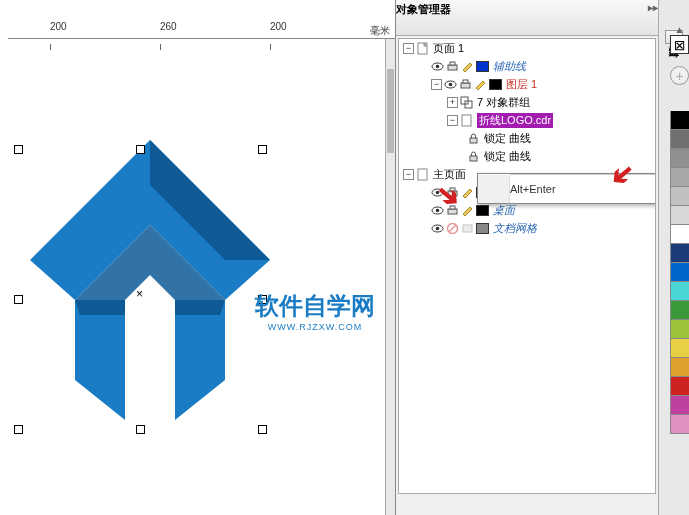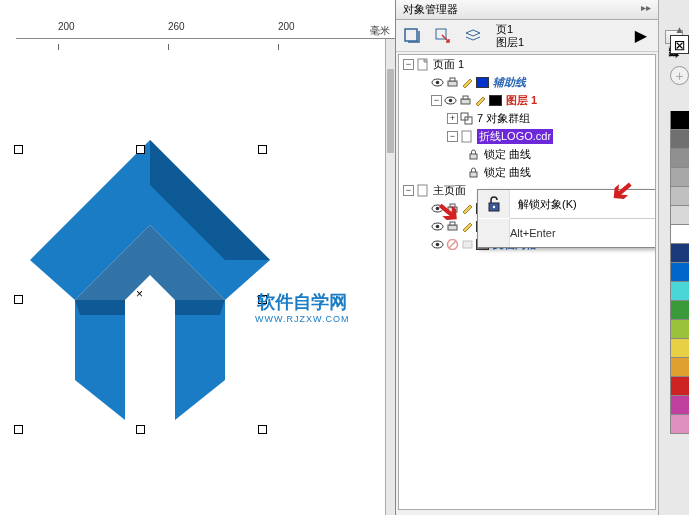--- a/index.html
+++ b/index.html
@@ -1,46 +1,46 @@
 <!DOCTYPE html>
 <html><head>
 <meta charset="utf-8">
 <style>
 * { box-sizing: border-box; margin: 0; padding: 0; font-family: "Microsoft YaHei", SimSun, sans-serif; }
 body { width: 689px; height: 515px; background: #fff; position: relative; overflow: hidden; }
 .canvas-area { position: absolute; left: 0; top: 0; width: 395px; height: 515px; background: #fff; }
-.ruler-h { position: absolute; left: 16px; top: 21px; width: 442px; height: 18px; background: #fff; border-bottom: 1px solid #888; }
+.ruler-h { position: absolute; left: 8px; top: 21px; width: 442px; height: 18px; background: #fff; border-bottom: 1px solid #888; }
 .ruler-h .tick { position: absolute; top: 0; font-size: 10px; color: #333; }
 .ruler-h .tick::after { content: ''; position: absolute; bottom: -18px; left: 0; width: 1px; height: 6px; background: #666; }
 .ruler-unit { position: absolute; right: 5px; top: 24px; font-size: 10px; color: #333; }
 .scroll-sep { position: absolute; right: 0; top: 39px; width: 10px; height: 476px; background: #e8e8e8; border-left: 1px solid #aaa; }
 .scroll-sep .thumb { position: absolute; left: 1px; top: 30px; width: 7px; height: 84px; background: #b8b8b8; border-radius: 1px; }
 .logo-shape { position: absolute; left: 30px; top: 140px; width: 240px; height: 280px; }
 .handle { position: absolute; width: 9px; height: 9px; background: #fff; border: 1px solid #000; }
 .watermark { position: absolute; left: 255px; top: 290px; text-align: center; }
-.watermark .main { font-size: 18px; font-weight: bold; color: #1a7cc4; }
+.watermark .main { font-size: 24px; font-weight: bold; color: #1a7cc4; }
 .watermark .sub { font-size: 9px; color: #1a7cc4; letter-spacing: 1px; }
 
 .panel { position: absolute; left: 395px; top: 0; width: 263px; height: 515px; background: #f0f0f0; border-left: 1px solid #888; }
-.panel-title { height: 20px; padding: 2px 7px; font-size: 11px; background: linear-gradient(#f8f8f8,#e4e4e4); border-bottom: 1px solid #aaa; }
+.panel-title { height: 36px; padding: 2px 0; font-size: 11px; background: linear-gradient(#f8f8f8,#e4e4e4); border-bottom: 1px solid #aaa; font-weight: bold; }
 .panel-title .close { float: right; font-size: 10px; color: #666; cursor: pointer; }
 .panel-toolbar { height: 32px; padding: 3px 4px; display: flex; align-items: center; gap: 4px; border-bottom: 1px solid #ccc; }
 .tb-btn { width: 26px; height: 26px; border: 1px solid transparent; display: flex; align-items: center; justify-content: center; }
 .tb-btn svg { width: 18px; height: 18px; }
 .pagelbl { font-size: 11px; line-height: 13px; margin-left: 6px; }
 .tree { background: #fff; border: 1px solid #aaa; margin: 2px; font-size: 11px; height: 456px; overflow: hidden; position: relative; }
 .node { display: flex; align-items: center; height: 18px; padding-left: 4px; gap: 2px; white-space: nowrap; }
 .expander { width: 11px; height: 11px; border: 1px solid #888; display: flex; align-items: center; justify-content: center; font-size: 9px; line-height: 1; color: #333; background: #fff; }
 .mini-icon { width: 13px; height: 13px; display: inline-flex; align-items: center; justify-content: center; }
 .swatch { width: 13px; height: 11px; border: 1px solid #333; }
 .label { margin-left: 2px; }
-.italic { font-style: italic; color: #2a66b5; font-weight: bold; }
-.red { color: #cc2a1f; font-weight: bold; }
+.italic { font-style: italic; color: #2a66b5; }
+.red { color: #cc2a1f; font-weight: normal; }
 .bold { font-weight: normal; }
-.selected { background: #6d28d9; color: #fff; padding: 0 2px; }
+.selected { background: #a21caf; color: #fff; padding: 0 2px; }
 .lock-row { padding-left: 68px; }
 .indent2 { padding-left: 32px; }
 .indent3 { padding-left: 48px; }
 .context-menu { position: absolute; left: 78px; top: 134px; width: 208px; background: #fff; border: 1px solid #888; box-shadow: 2px 2px 4px rgba(0,0,0,0.3); z-index: 50; }
 .menu-row { display: flex; align-items: center; height: 28px; font-size: 11px; }
 .menu-icon-col { width: 32px; display: flex; align-items: center; justify-content: center; background: #f0f0f0; height: 100%; border-right: 1px solid #ddd; }
 .menu-text { flex: 1; padding-left: 8px; }
 .menu-shortcut { padding-right: 10px; color: #333; font-size: 11px; }
 .menu-sep { height: 1px; background: #ccc; margin-left: 32px; }
 .arrow { position: absolute; font-size: 28px; color: #d32020; font-weight: bold; pointer-events: none; z-index: 60; }
@@ -94,46 +94,20 @@
   <div class="scroll-sep">
     <div class="thumb"></div>
   </div>
 </div>
 
 <div class="panel">
   <div class="panel-title">
     <span>对象管理器</span>
     <span class="close">▸▸</span>
   </div>
-  <div class="panel-toolbar">
-    <div class="tb-btn">
-      <svg viewBox="0 0 18 18">
-          <rect x="1" y="2" width="12" height="12" fill="none" stroke="#369" stroke-width="1.5"></rect>
-          <path d="M4 15 L15 15 L15 4" fill="none" stroke="#369" stroke-width="1.5"></path>
-        </svg>
-    </div>
-    <div class="tb-btn">
-      <svg viewBox="0 0 18 18">
-          <rect x="2" y="2" width="10" height="10" fill="none" stroke="#369"></rect>
-          <path d="M8 8 L15 15 M12 15 L15 15 L15 12" stroke="#c33" stroke-width="1.5" fill="none"></path>
-        </svg>
-    </div>
-    <div class="tb-btn">
-      <svg viewBox="0 0 18 18">
-          <path d="M2 6 L9 3 L16 6 L9 9 Z" fill="none" stroke="#369"></path>
-          <path d="M2 10 L9 13 L16 10" fill="none" stroke="#369"></path>
-        </svg>
-    </div>
-    <div class="pagelbl">
-      <div>页1</div>
-      <div>图层1</div>
-    </div>
-    <div style="flex:1"></div>
-    <div class="tb-btn">▶</div>
-  </div>
 
   <div class="tree">
 
     <div class="node">
       <span class="expander">−</span>
       <span class="mini-icon">
         <svg width="13" height="13" viewBox="0 0 13 13">
             <rect x="2" y="1" width="9" height="11" fill="#fff" stroke="#888"></rect>
             <path d="M8 1 L11 4 L8 4 Z" fill="#ddd" stroke="#888"></path>
           </svg>
@@ -293,30 +267,20 @@
       <span class="mini-icon disabled-icon">
           <svg width="13" height="11" viewBox="0 0 13 11">
             <rect x="2" y="2" width="9" height="7" fill="#ddd" stroke="#888"></rect>
           </svg>
         </span>
       <span class="swatch" style="background:#888"></span>
       <span class="label italic">文档网格</span>
     </div>
 
     <div class="context-menu">
-      <div class="menu-row">
-        <div class="menu-icon-col">
-          <svg width="18" height="18" viewBox="0 0 18 18">
-              <rect x="4" y="8" width="10" height="8" fill="#3a5a9a" stroke="#223"></rect>
-              <path d="M6 8 V5 a3 3 0 0 1 6 0" fill="none" stroke="#223" stroke-width="1.5"></path>
-              <circle cx="9" cy="12" r="1.2" fill="#fff"></circle>
-            </svg>
-        </div>
-        <div class="menu-text">解锁对象(K)</div>
-      </div>
       <div class="menu-sep"></div>
       <div class="menu-row">
         <div class="menu-icon-col"></div>
         <div class="menu-shortcut">Alt+Enter</div>
       </div>
     </div>
 
     <div class="arrow" style="left:38px; top:140px; transform:rotate(40deg)">➔</div>
     <div class="arrow" style="left:212px; top:120px; transform:rotate(140deg)">➔</div>
   </div>

